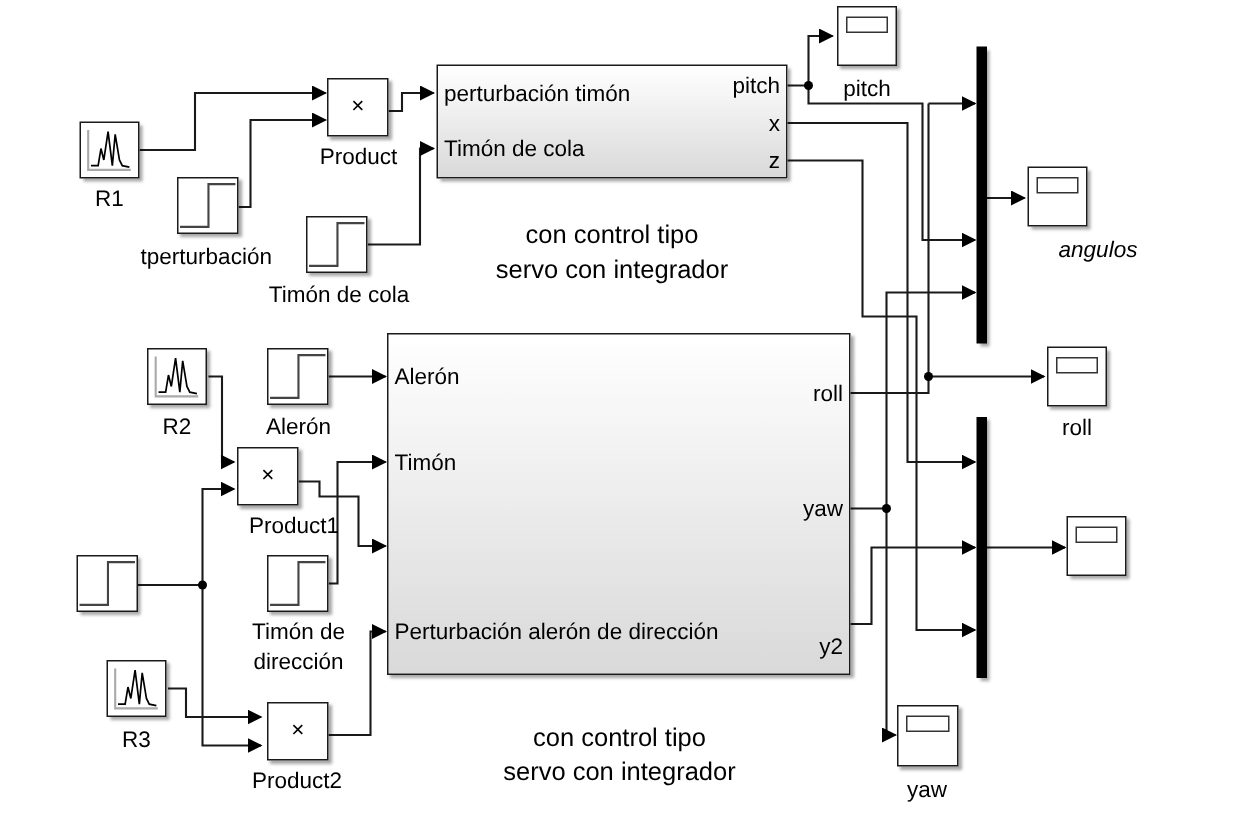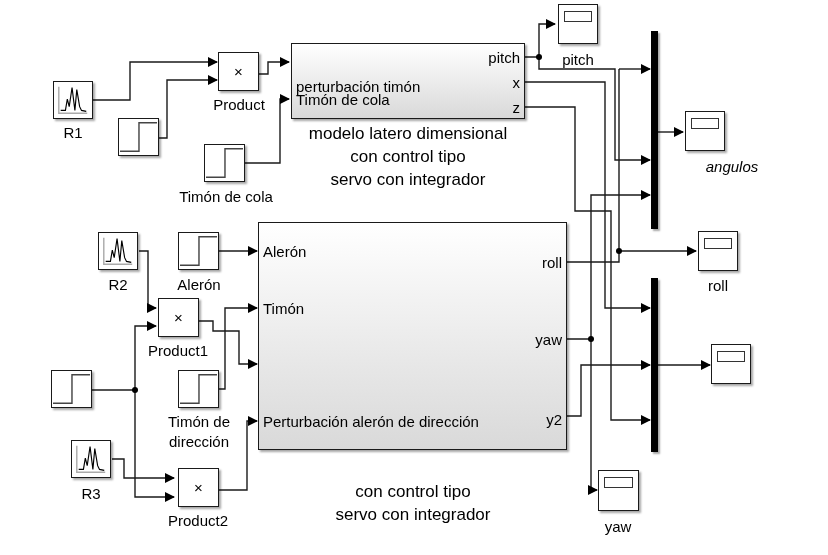--- a/index.html
+++ b/index.html
@@ -108,20 +108,21 @@
       <path d="M7,30 L12,30 L14,18 L16,26 L19,6 L22,30 L24,8 L27,26 L29,30 L34,31" fill="none" stroke="#000" stroke-width="1.2"></path>
     </svg>
   </div>
   <div class="lbl" style="left:68px;top:485px;width:46px;">R3</div>
 
   <div class="blk step" style="left:118px;top:118px;width:41px;height:38px;">
     <svg viewBox="0 0 41 38">
       <path d="M1,34 H21 V4 H40" fill="none" stroke="#444" stroke-width="1.5"></path>
     </svg>
   </div>
+  <div class="lbl" style="left:80px;top:163px;width:115px;">tperturbación</div>
 
   <div class="blk step" style="left:204px;top:144px;width:41px;height:38px;">
     <svg viewBox="0 0 41 38">
       <path d="M1,34 H21 V4 H40" fill="none" stroke="#444" stroke-width="1.5"></path>
     </svg>
   </div>
   <div class="lbl" style="left:165px;top:188px;width:122px;">Timón de cola</div>
 
   <div class="blk step" style="left:178px;top:232px;width:41px;height:38px;">
     <svg viewBox="0 0 41 38">
@@ -145,45 +146,44 @@
   <div class="lbl" style="left:152px;top:433px;width:94px;">dirección</div>
 
   <div class="blk" style="left:218px;top:52px;width:41px;height:39px;">
     <span class="times">×</span>
   </div>
   <div class="lbl" style="left:200px;top:96px;width:78px;">Product</div>
 
   <div class="blk" style="left:158px;top:298px;width:41px;height:39px;">
     <span class="times">×</span>
   </div>
-  <div class="lbl" style="left:135px;top:342px;width:86px;">Product1</div>
+  <div class="lbl" style="left:153px;top:342px;width:86px;">Product1</div>
 
   <div class="blk" style="left:178px;top:468px;width:41px;height:39px;">
     <span class="times">×</span>
   </div>
   <div class="lbl" style="left:155px;top:512px;width:86px;">Product2</div>
 
   <div class="blk sub" style="left:291px;top:43px;width:234px;height:76px;">
-    <span class="port" style="left:4px;top:10px;margin-top:24px;">perturbación timón</span>
+    <span class="port" style="left:4px;top:10px;">perturbación timón</span>
     <span class="port" style="left:4px;top:47px;">Timón de cola</span>
     <span class="port" style="right:4px;top:5px;">pitch</span>
     <span class="port" style="right:4px;top:30px;">x</span>
     <span class="port" style="right:4px;top:55px;">z</span>
   </div>
-  <div class="cap" style="left:265px;top:123px;width:286px;">modelo latero dimensional</div>
   <div class="cap" style="left:265px;top:146px;width:286px;">con control tipo</div>
   <div class="cap" style="left:265px;top:169px;width:286px;">servo con integrador</div>
 
   <div class="blk sub" style="left:258px;top:222px;width:309px;height:228px;">
     <span class="port" style="left:4px;top:20px;">Alerón</span>
     <span class="port" style="left:4px;top:77px;">Timón</span>
     <span class="port" style="left:4px;top:190px;">Perturbación alerón de dirección</span>
     <span class="port" style="right:4px;top:31px;">roll</span>
     <span class="port" style="right:4px;top:108px;">yaw</span>
-    <span class="port" style="right:4px;top:188px;">y2</span>
+    <span class="port" style="right:4px;top:200px;">y2</span>
   </div>
   <div class="cap" style="left:270px;top:481px;width:286px;">con control tipo</div>
   <div class="cap" style="left:270px;top:504px;width:286px;">servo con integrador</div>
 
   <div class="mux" style="left:651px;top:31px;width:7px;height:198px;"></div>
   <div class="mux" style="left:651px;top:278px;width:7px;height:174px;"></div>
 
   <div class="blk" style="left:558px;top:4px;width:40px;height:40px;">
     <div class="scope-screen"></div>
   </div>

